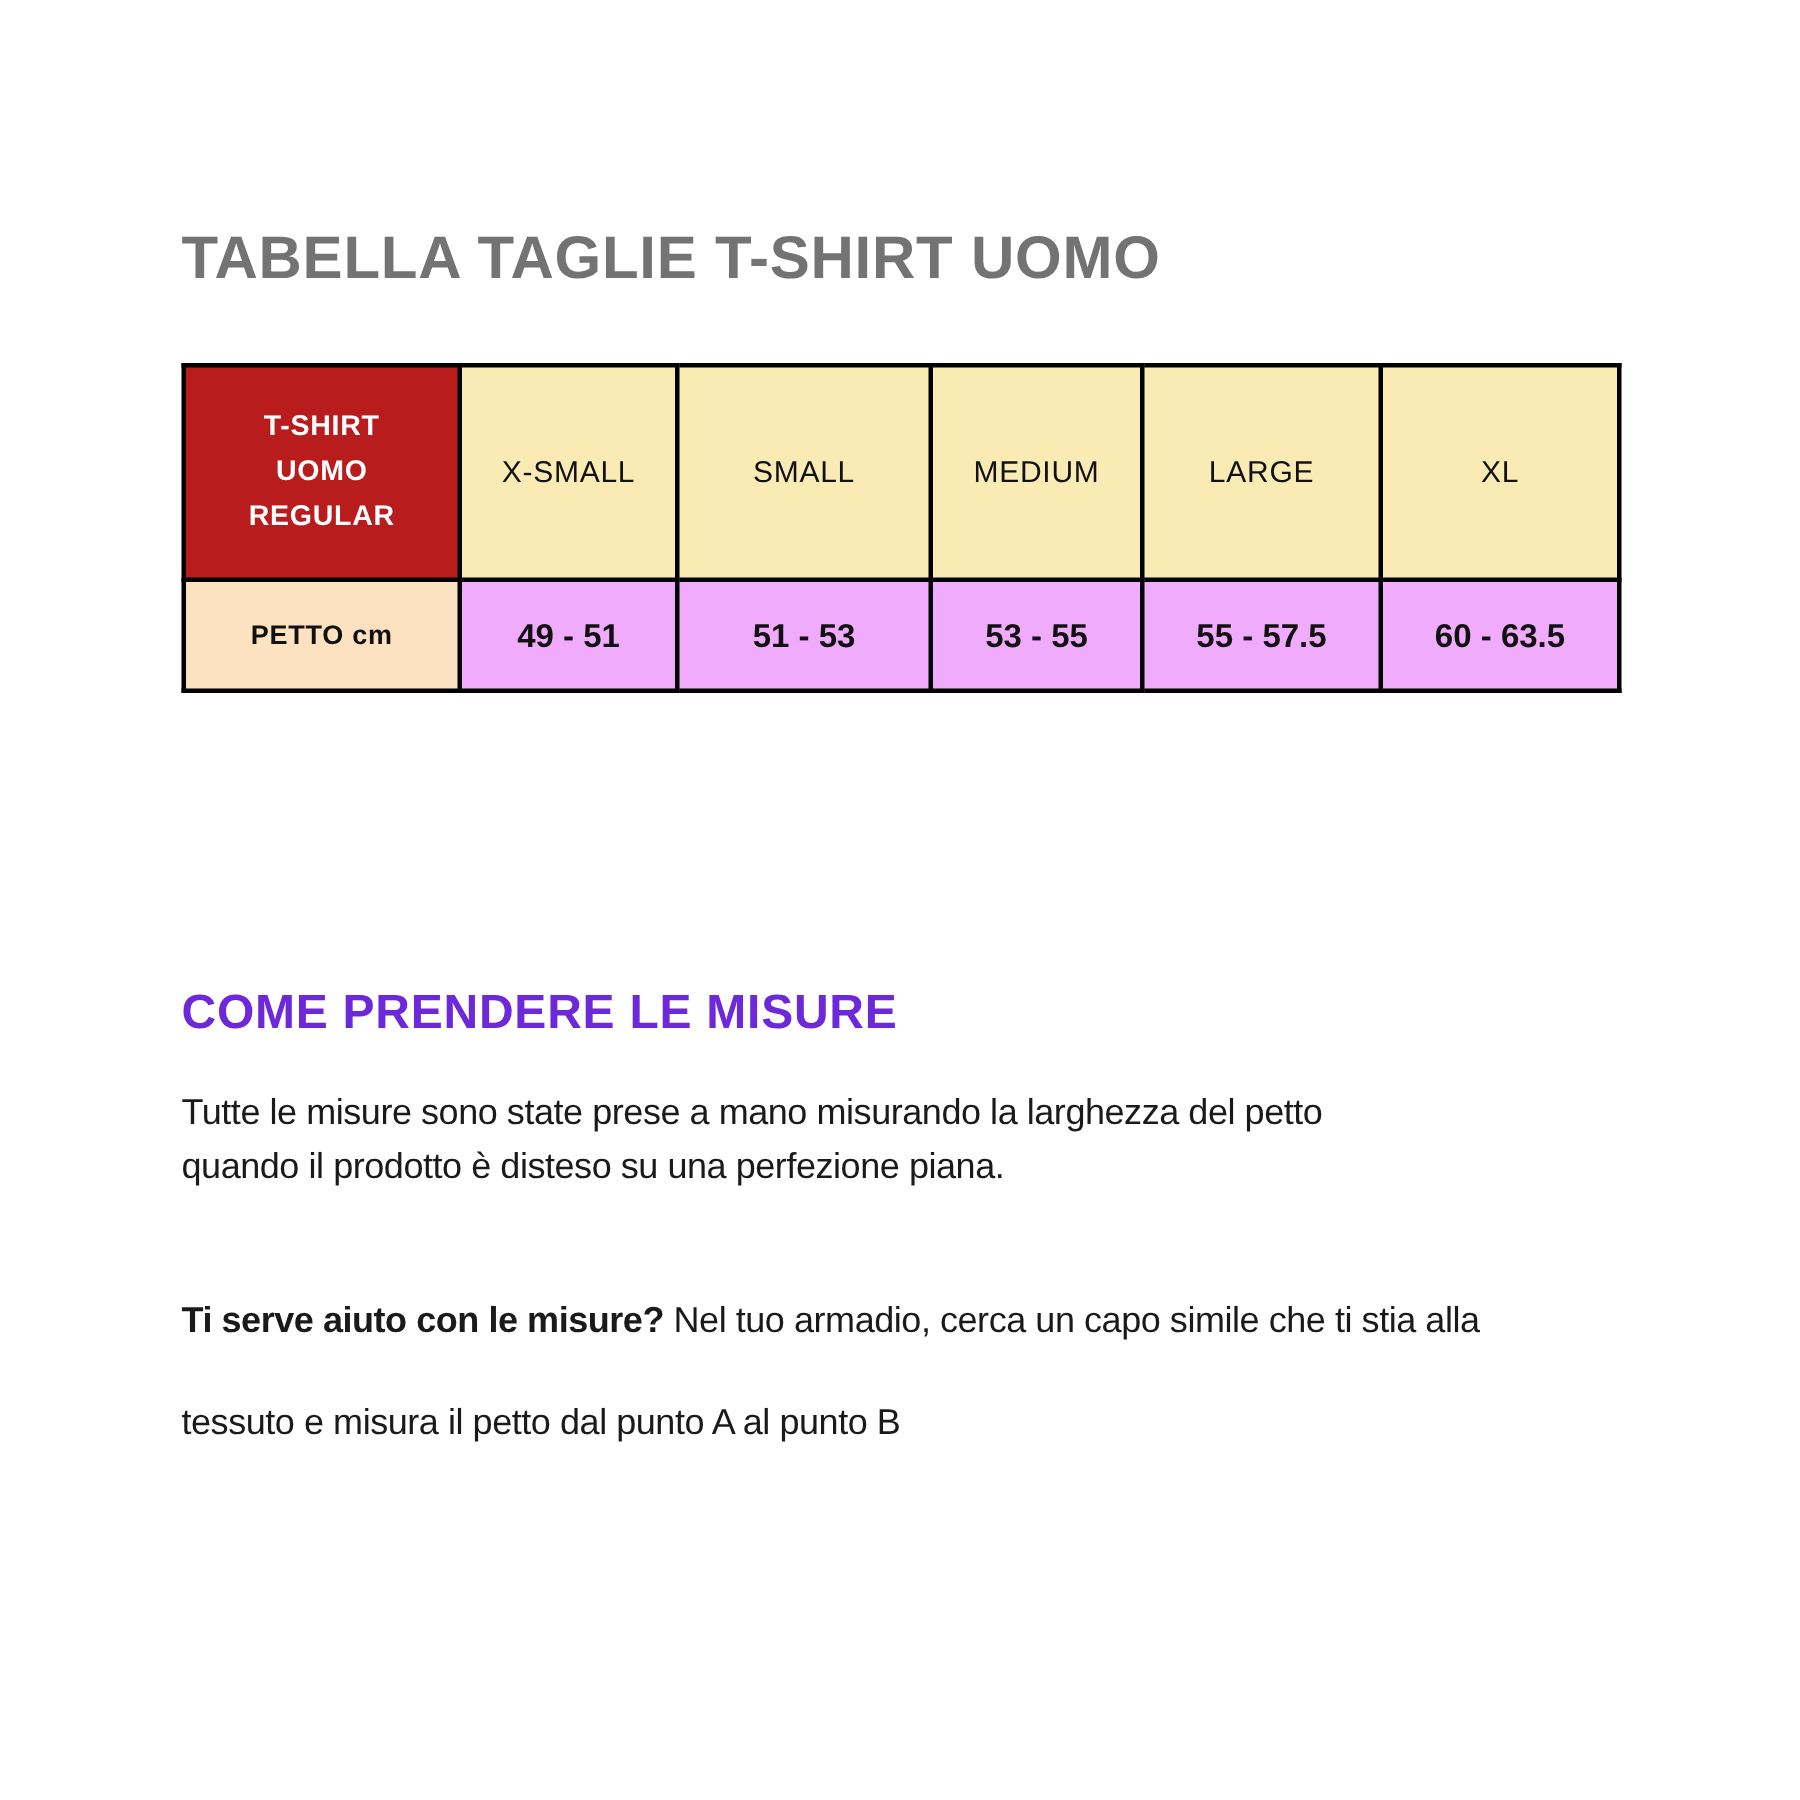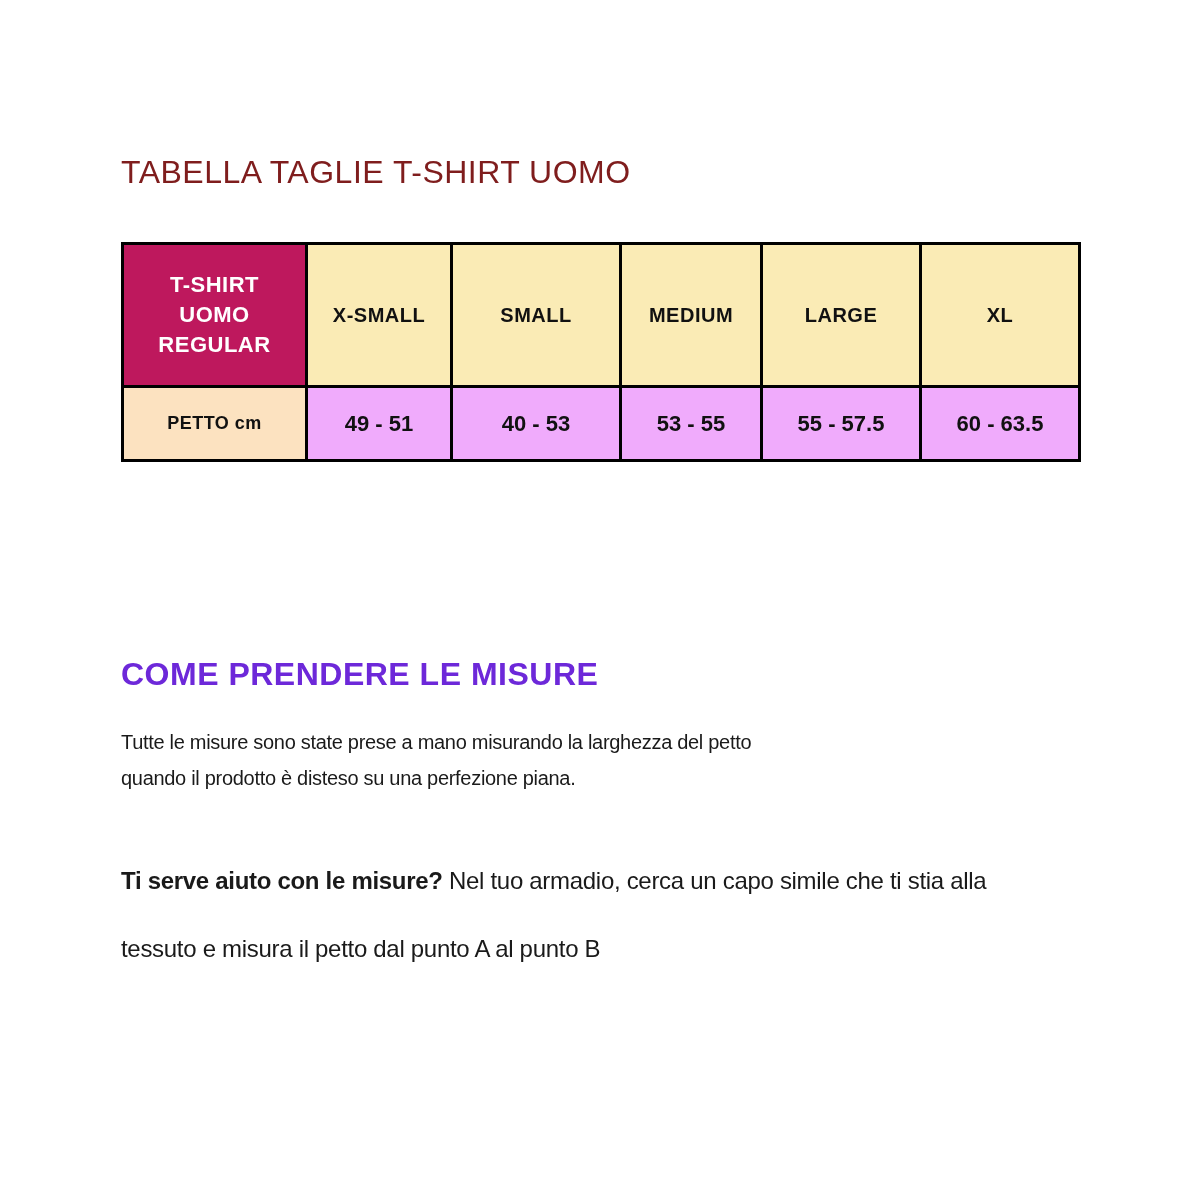--- a/index.html
+++ b/index.html
@@ -13,51 +13,51 @@
     color: #111111;
   }
   .page {
     box-sizing: border-box;
     width: 1200px;
     height: 1200px;
     padding: 154px 120px 0 121px;
   }
   .page-title {
     margin: 0;
-    font-size: 32px;
-    font-weight: normal;
+    font-size: 40px;
+    font-weight: bold;
     letter-spacing: 0.5px;
     line-height: 36px;
-    color: #7f1d1d;
+    color: #737373;
   }
   table.size-table {
     border-collapse: collapse;
     table-layout: fixed;
     width: 957px;
     margin-top: 52px;
   }
   table.size-table td {
     border: 3px solid #000000;
     text-align: center;
     vertical-align: middle;
     padding: 0;
   }
   tr.header-row { height: 143px; }
   tr.data-row   { height: 74px;  }
   td.corner-cell {
-    background: #be185d;
+    background: #b91c1c;
     color: #ffffff;
     font-weight: bold;
-    font-size: 22px;
+    font-size: 19px;
     line-height: 30px;
     letter-spacing: 0.5px;
   }
   td.size-cell {
     background: #faebb5;
-    font-weight: bold;
+    font-weight: normal;
     font-size: 20px;
     letter-spacing: 0.5px;
     color: #111111;
   }
   td.label-cell {
     background: #fce2c0;
     font-weight: bold;
     font-size: 18px;
     letter-spacing: 0.5px;
     color: #111111;
@@ -71,21 +71,21 @@
   .section-heading {
     margin: 192px 0 0 0;
     font-size: 32px;
     font-weight: bold;
     letter-spacing: 0.5px;
     line-height: 40px;
     color: #6d28d9;
   }
   p.intro-paragraph {
     margin: 30px 0 0 0;
-    font-size: 20px;
+    font-size: 24px;
     line-height: 36px;
     letter-spacing: -0.3px;
     color: #1a1a1a;
   }
   p.help-paragraph {
     margin: 68px 0 0 0;
     font-size: 24px;
     line-height: 34px;
     letter-spacing: -0.3px;
     color: #1a1a1a;
@@ -117,21 +117,21 @@
         </td>
         <td class="size-cell">X-SMALL</td>
         <td class="size-cell">SMALL</td>
         <td class="size-cell">MEDIUM</td>
         <td class="size-cell">LARGE</td>
         <td class="size-cell">XL</td>
       </tr>
       <tr class="data-row">
         <td class="label-cell">PETTO cm</td>
         <td class="value-cell">49 - 51</td>
-        <td class="value-cell">40 - 53</td>
+        <td class="value-cell">51 - 53</td>
         <td class="value-cell">53 - 55</td>
         <td class="value-cell">55 - 57.5</td>
         <td class="value-cell">60 - 63.5</td>
       </tr>
     </tbody>
   </table>
 
   <h2 class="section-heading">COME PRENDERE LE MISURE</h2>
 
   <p class="intro-paragraph">

